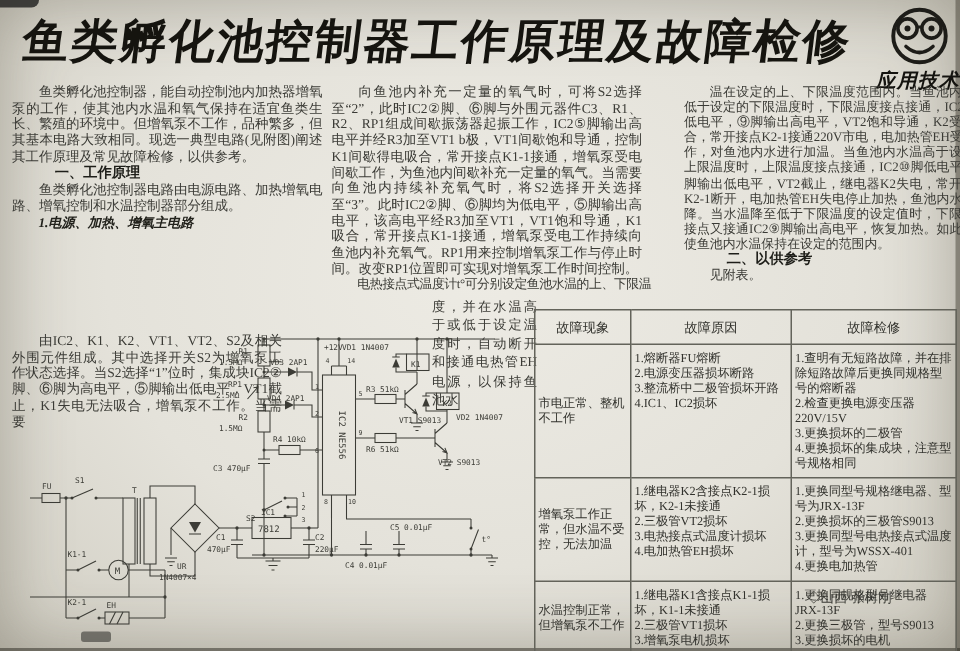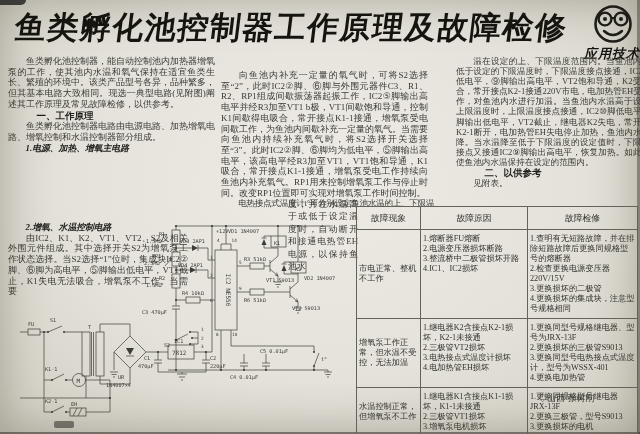--- a/index.html
+++ b/index.html
@@ -19,21 +19,21 @@
   .logo{position:absolute;left:588px;top:3px;width:50px;height:43px;}
   .logo-caption{position:absolute;left:582px;top:45px;width:58px;text-align:right;
     font-size:13px;font-weight:700;font-style:italic;color:#14130f;letter-spacing:1px;}
 
   .col{position:absolute;text-align:justify;font-size:9px;line-height:10.7px;color:#3a3a35;}
   .col p{margin:0;text-indent:2em;}
   .h-num{font-weight:700;text-indent:3em !important;font-size:9.5px;color:#1e1e19;margin:1px 0 0 0 !important;}
   .h-sub{font-weight:700;font-style:italic;font-size:8.8px;color:#22221c;}
   .col1a{left:8px;top:56px;width:207px;}
   .col1b{left:8px;top:222px;width:180px;}
-  .col2a{left:221px;top:56px;width:207px;margin-top:14px;}
+  .col2a{left:221px;top:56px;width:207px;}
   .oneline{white-space:nowrap;letter-spacing:-0.3px;font-size:8.6px;}
   .col2b{left:288px;top:198px;width:70px;font-size:8.8px;line-height:12.4px;}
   .col2b p{text-indent:0;}
   .col3{left:456px;top:56px;width:203px;font-size:8.6px;line-height:10.1px;}
 
   table.fault{position:absolute;left:356px;top:206px;width:281px;border-collapse:collapse;
     font-size:8.2px;line-height:10px;color:#32322d;table-layout:fixed;}
   table.fault th,table.fault td{border:1px solid #63635a;padding:4px 2px;font-weight:400;}
   table.fault th{font-size:8.8px;text-align:center;height:14px;}
   td.sym{text-align:left;vertical-align:middle;padding-left:3px;}
@@ -66,27 +66,26 @@
       <circle cx="33" cy="16" r="6.4" fill="none" stroke="#1d1c18" stroke-width="2.4"></circle>
       <circle cx="17" cy="16" r="2" fill="#1d1c18"></circle>
       <circle cx="33" cy="16" r="2" fill="#1d1c18"></circle>
       <line x1="23.2" y1="15" x2="26.8" y2="15" stroke="#1d1c18" stroke-width="2"></line>
       <path d="M16 28 Q25 36 34 28" fill="none" stroke="#1d1c18" stroke-width="2.4" stroke-linecap="round"></path>
     </svg>
   </div>
   <div class="logo-caption">应用技术</div>
 
   <div class="col col1a">
-    <p>鱼类孵化池控制器，能自动控制池内加热器增氧泵的工作，使其池内水温和氧气保持在适宜鱼类生长、繁殖的环境中。该类产品型号各异，品种繁多，但其基本电路大致相同。现选一典型电路(见附图)阐述其工作原理及常见故障检修，以供参考。</p>
+    <p>鱼类孵化池控制器，能自动控制池内加热器增氧泵的工作，使其池内水温和氧气保持在适宜鱼类生长、繁殖的环境中。但增氧泵不工作，品种繁多，但其基本电路大致相同。现选一典型电路(见附图)阐述其工作原理及常见故障检修，以供参考。</p>
     <p class="h-num">一、工作原理</p>
     <p>鱼类孵化池控制器电路由电源电路、加热增氧电路、增氧控制和水温控制器部分组成。</p>
     <p class="h-sub">1.电源、加热、增氧主电路</p>
   </div>
   <div class="col col1b">
-    <p class="h-sub">2.增氧、水温控制电路</p>
     <p>由IC2、K1、K2、VT1、VT2、S2及相关外围元件组成。其中选择开关S2为增氧泵工作状态选择。当S2选择“1”位时，集成块IC2②脚、⑥脚为高电平，⑤脚输出低电平，VT1截止，K1失电无法吸合，增氧泵不工作。当需要</p>
   </div>
 
   <div class="col col2a">
     <p>向鱼池内补充一定量的氧气时，可将S2选择至“2”，此时IC2②脚、⑥脚与外围元器件C3、R1、R2、RP1组成间歇振荡器起振工作，IC2⑤脚输出高电平并经R3加至VT1 b极，VT1间歇饱和导通，控制K1间歇得电吸合，常开接点K1-1接通，增氧泵受电间歇工作，为鱼池内间歇补充一定量的氧气。当需要向鱼池内持续补充氧气时，将S2选择开关选择至“3”。此时IC2②脚、⑥脚均为低电平，⑤脚输出高电平，该高电平经R3加至VT1，VT1饱和导通，K1吸合，常开接点K1-1接通，增氧泵受电工作持续向鱼池内补充氧气。RP1用来控制增氧泵工作与停止时间。改变RP1位置即可实现对增氧泵工作时间控制。</p>
     <p class="oneline">电热接点式温度计t°可分别设定鱼池水温的上、下限温</p>
   </div>
   <div class="col col2b">
     <p>度，并在水温高于或低于设定温度时，自动断开和接通电热管EH电源，以保持鱼池水</p>
   </div>

